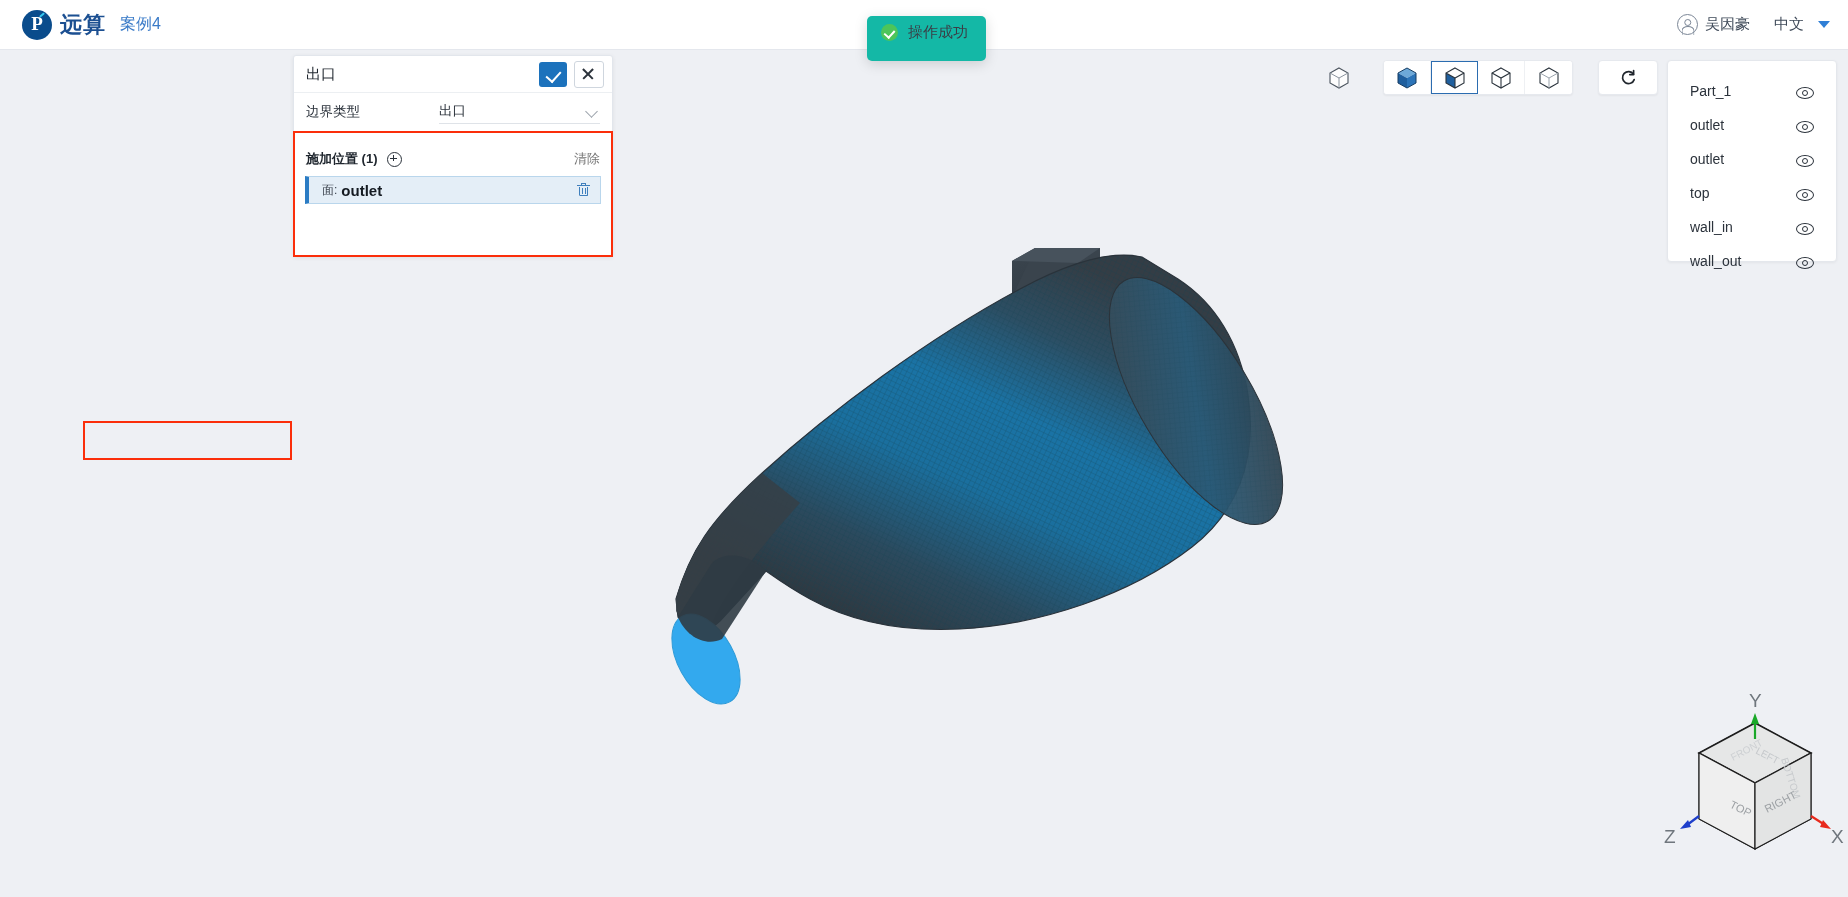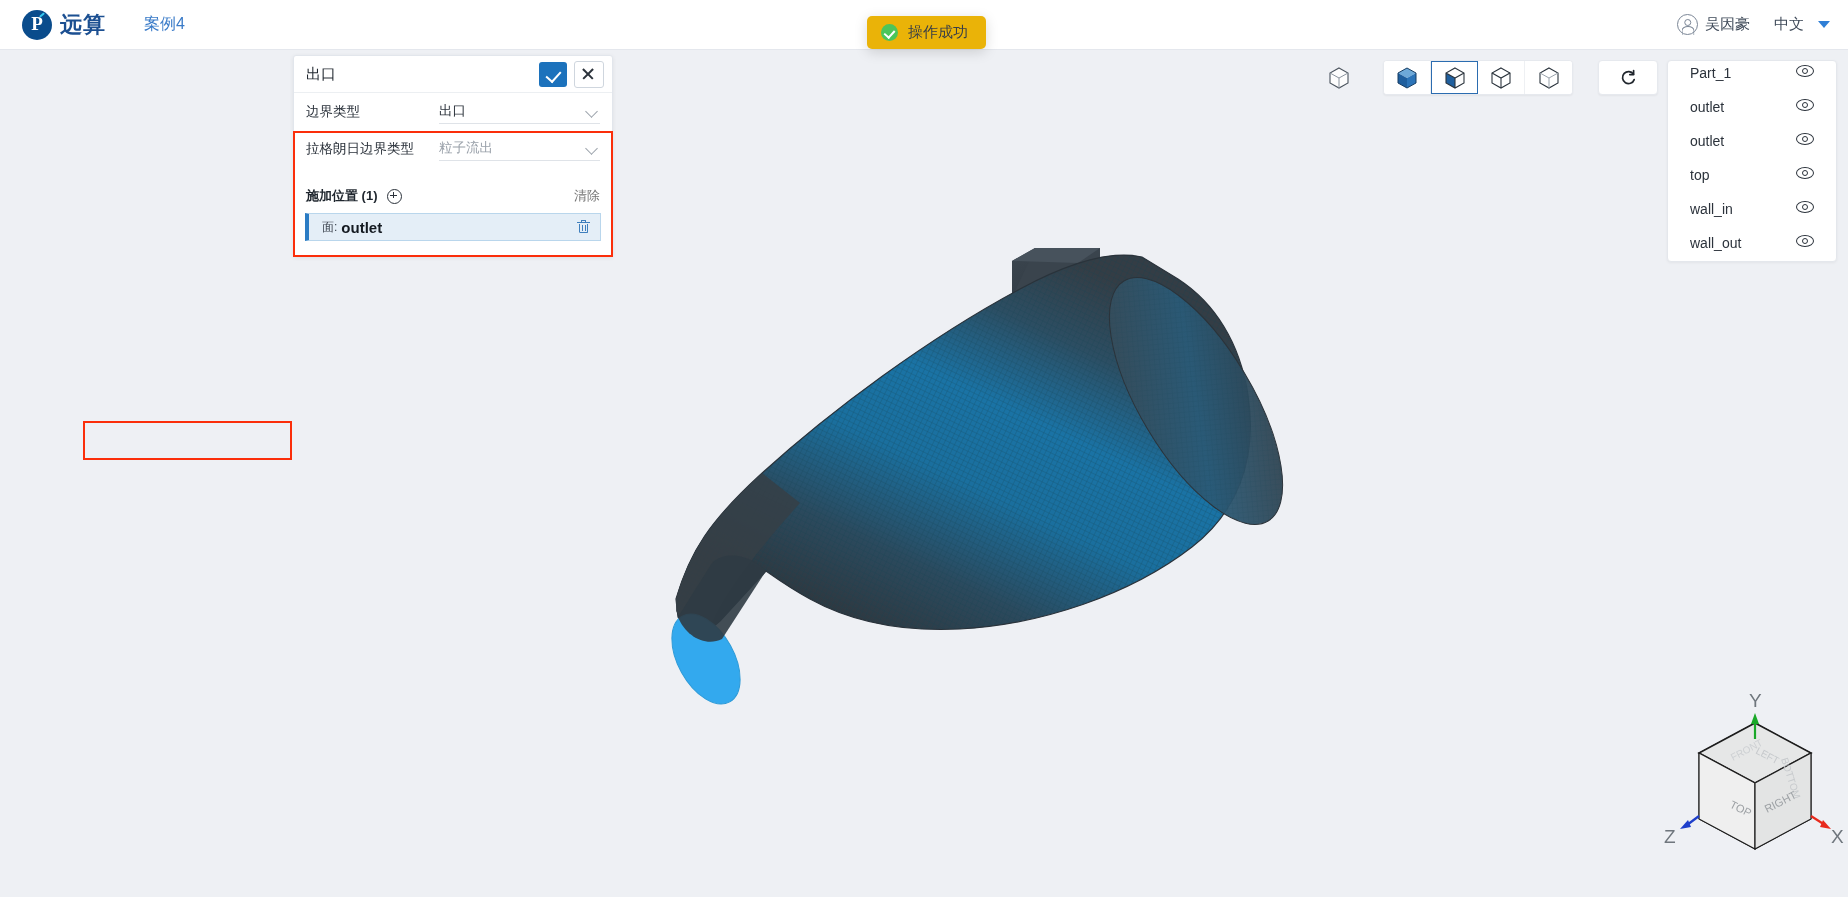--- a/index.html
+++ b/index.html
@@ -29,21 +29,21 @@
   }
   #logo-mark .tick{
     position:absolute;left:17px;top:4px;width:6px;height:2px;
     background:#35c8f0;transform:rotate(-40deg);border-radius:1px;
   }
   #brand-name{
     margin-left:8px;color:#1b4f91;font-size:22px;font-weight:bold;
     letter-spacing:1px;
   }
   #case-name{
-    margin-left:38px;color:#3a7bc8;font-size:16px;
+    margin-left:14px;color:#3a7bc8;font-size:16px;
   }
   #topbar-right{
     margin-left:auto;display:flex;align-items:center;margin-right:18px;text-align:center;
   }
   .avatar-ic{
     width:19px;height:19px;border:1.4px solid #7b8696;border-radius:50%;
     position:relative;margin-right:7px;flex:none;
   }
   .avatar-ic::before{
     content:"";position:absolute;left:50%;top:3.5px;transform:translateX(-50%);
@@ -58,23 +58,23 @@
   #lang{color:#3f4a59;font-size:15px;margin-left:24px;}
   #lang-caret{
     margin-left:14px;width:0;height:0;
     border-left:6px solid transparent;border-right:6px solid transparent;
     border-top:7px solid #2f7fd6;
   }
 
   
   #toast{
     position:absolute;left:867px;top:16px;z-index:60;
-    background:#eab308;border-radius:5px;
+    background:#14b8a6;border-radius:5px;
     box-shadow:0 3px 13px rgba(0,0,0,.15);
-    height:33px;display:flex;align-items:center;padding:0 18px 0 14px;justify-content:center;
+    height:33px;display:flex;align-items:center;padding:0 18px 12px 14px;justify-content:center;
   }
   #toast .okic{
     width:17px;height:17px;border-radius:50%;background:#4cc55a;
     margin-right:10px;position:relative;flex:none;
   }
   #toast .okic::after{
     content:"";position:absolute;left:4.5px;top:4px;width:5px;height:8px;
     border:solid #fff;border-width:0 2px 2px 0;transform:rotate(42deg);
   }
   #toast .txt{font-size:15px;color:#3a3f47;}
@@ -263,21 +263,21 @@
   }
 
   
   #parts-panel{
     position:absolute;left:1667px;top:60px;width:170px;height:202px;
     background:#fff;border:1px solid #e4e7ec;border-radius:4px;
     box-sizing:border-box;z-index:10;box-shadow:0 1px 3px rgba(0,0,0,.05);
     padding:4px 0;
   }
   .prow{
-    height:34px;display:flex;align-items:flex-start;padding:0 22px 0 22px;box-sizing:border-box;cursor:pointer;
+    height:34px;display:flex;align-items:flex-end;padding:0 22px 0 22px;box-sizing:border-box;cursor:pointer;
   }
   .prow .pnm{font-size:14px;color:#2b323b;}
   .eye{
     margin-left:auto;width:18px;height:12px;position:relative;flex:none;cursor:pointer;
   }
   .eye .out{
     position:absolute;left:0;top:0;width:18px;height:12px;
     border:1.4px solid #2b323b;border-radius:50% / 50%;box-sizing:border-box;
   }
   .eye .pup{
@@ -611,27 +611,20 @@
   </div>
 
   <div class="field">
     <span class="flabel">边界类型</span>
     <span class="fval">
       <span>出口</span>
       <span class="caret-dn"></span>
     </span>
   </div>
 
-  <div class="field">
-    <span class="flabel">拉格朗日边界类型</span>
-    <span class="fval muted">
-      <span>粒子流出</span>
-      <span class="caret-dn"></span>
-    </span>
-  </div>
 
   <div id="loc-head">
     <span id="loc-title">施加位置 (1)</span>
     <span id="loc-add"></span>
     <span id="loc-clear">清除</span>
   </div>
 
   <div id="loc-item">
     <span class="pfx">面:</span>
     <span class="nm">outlet</span>

